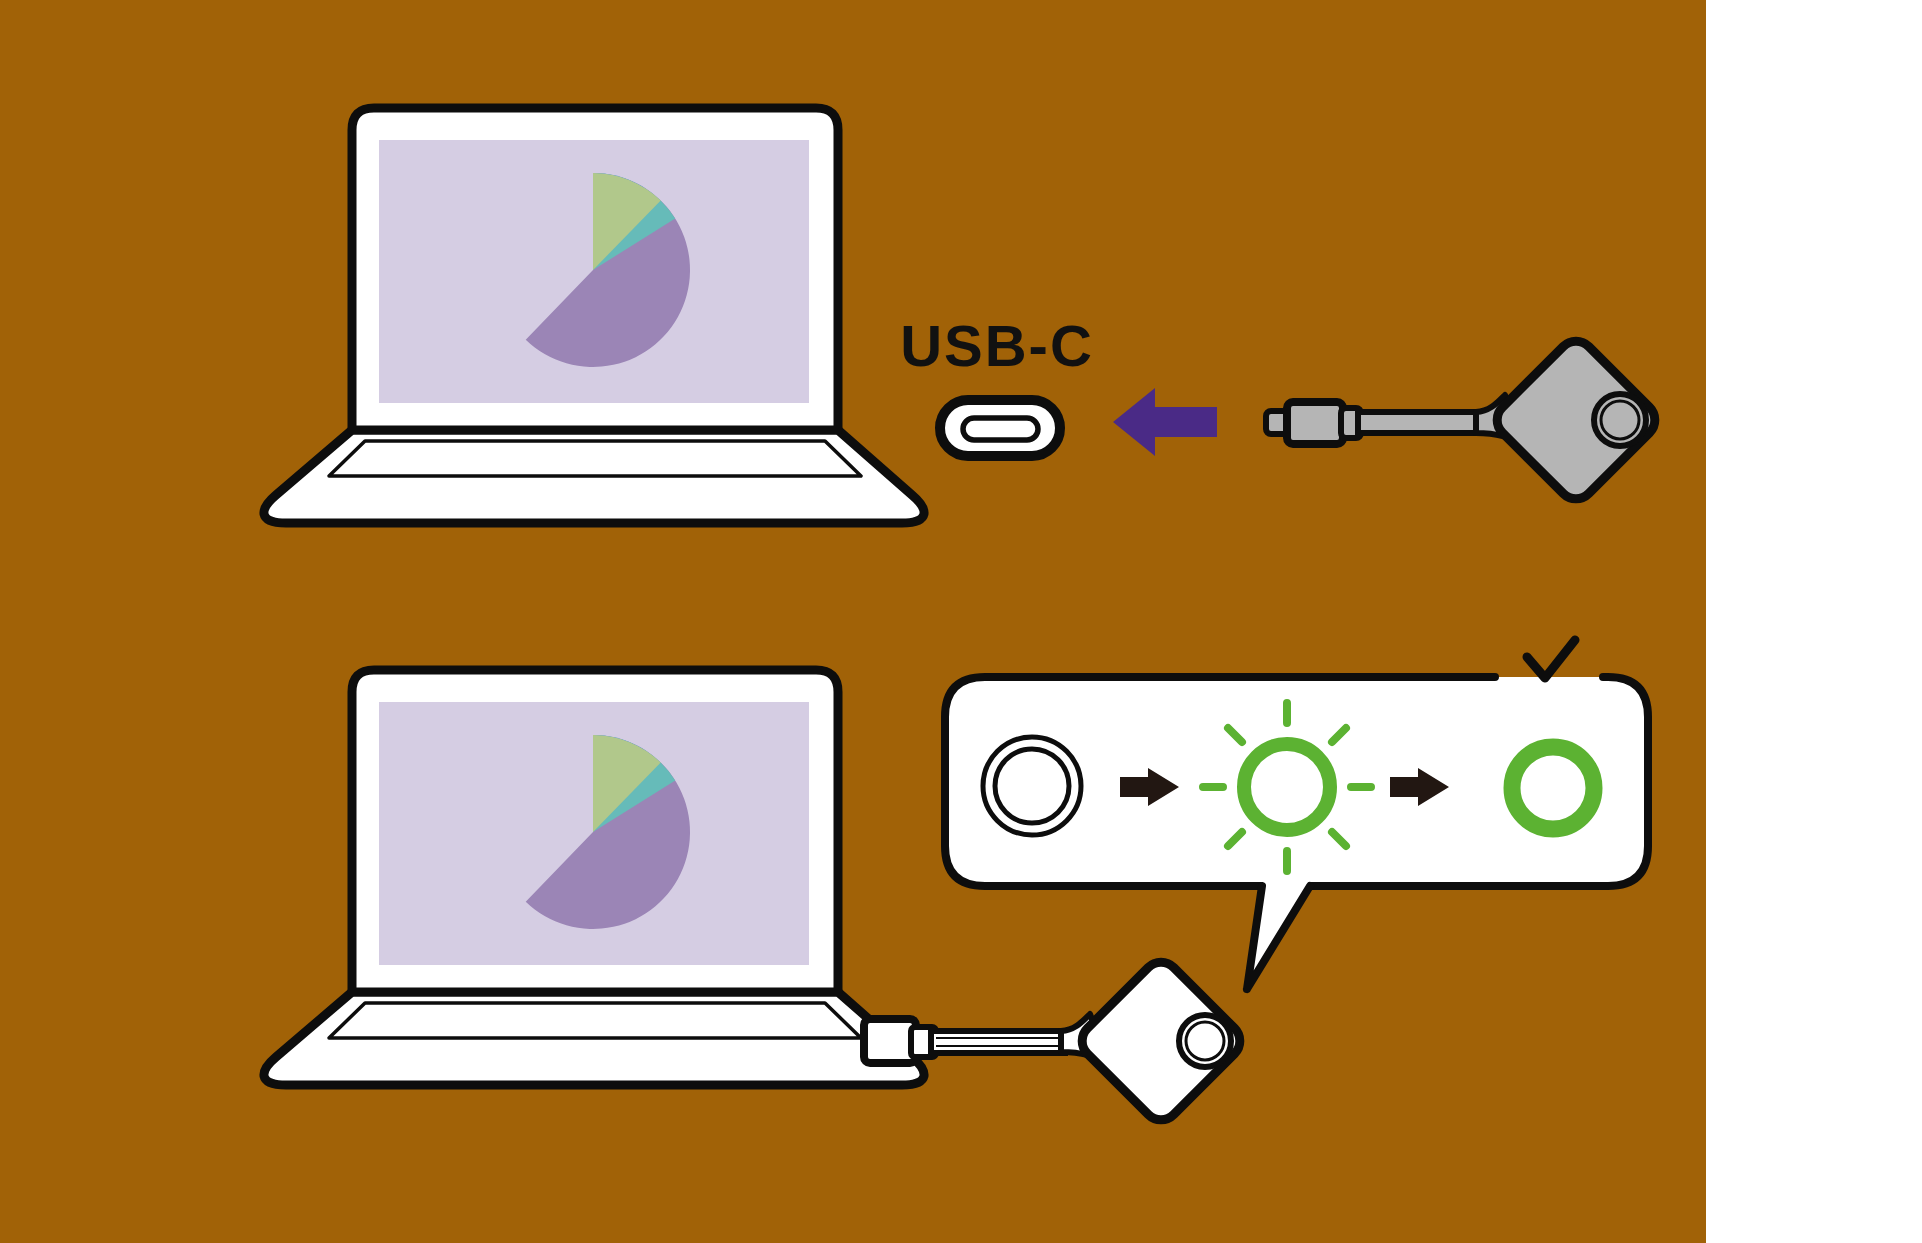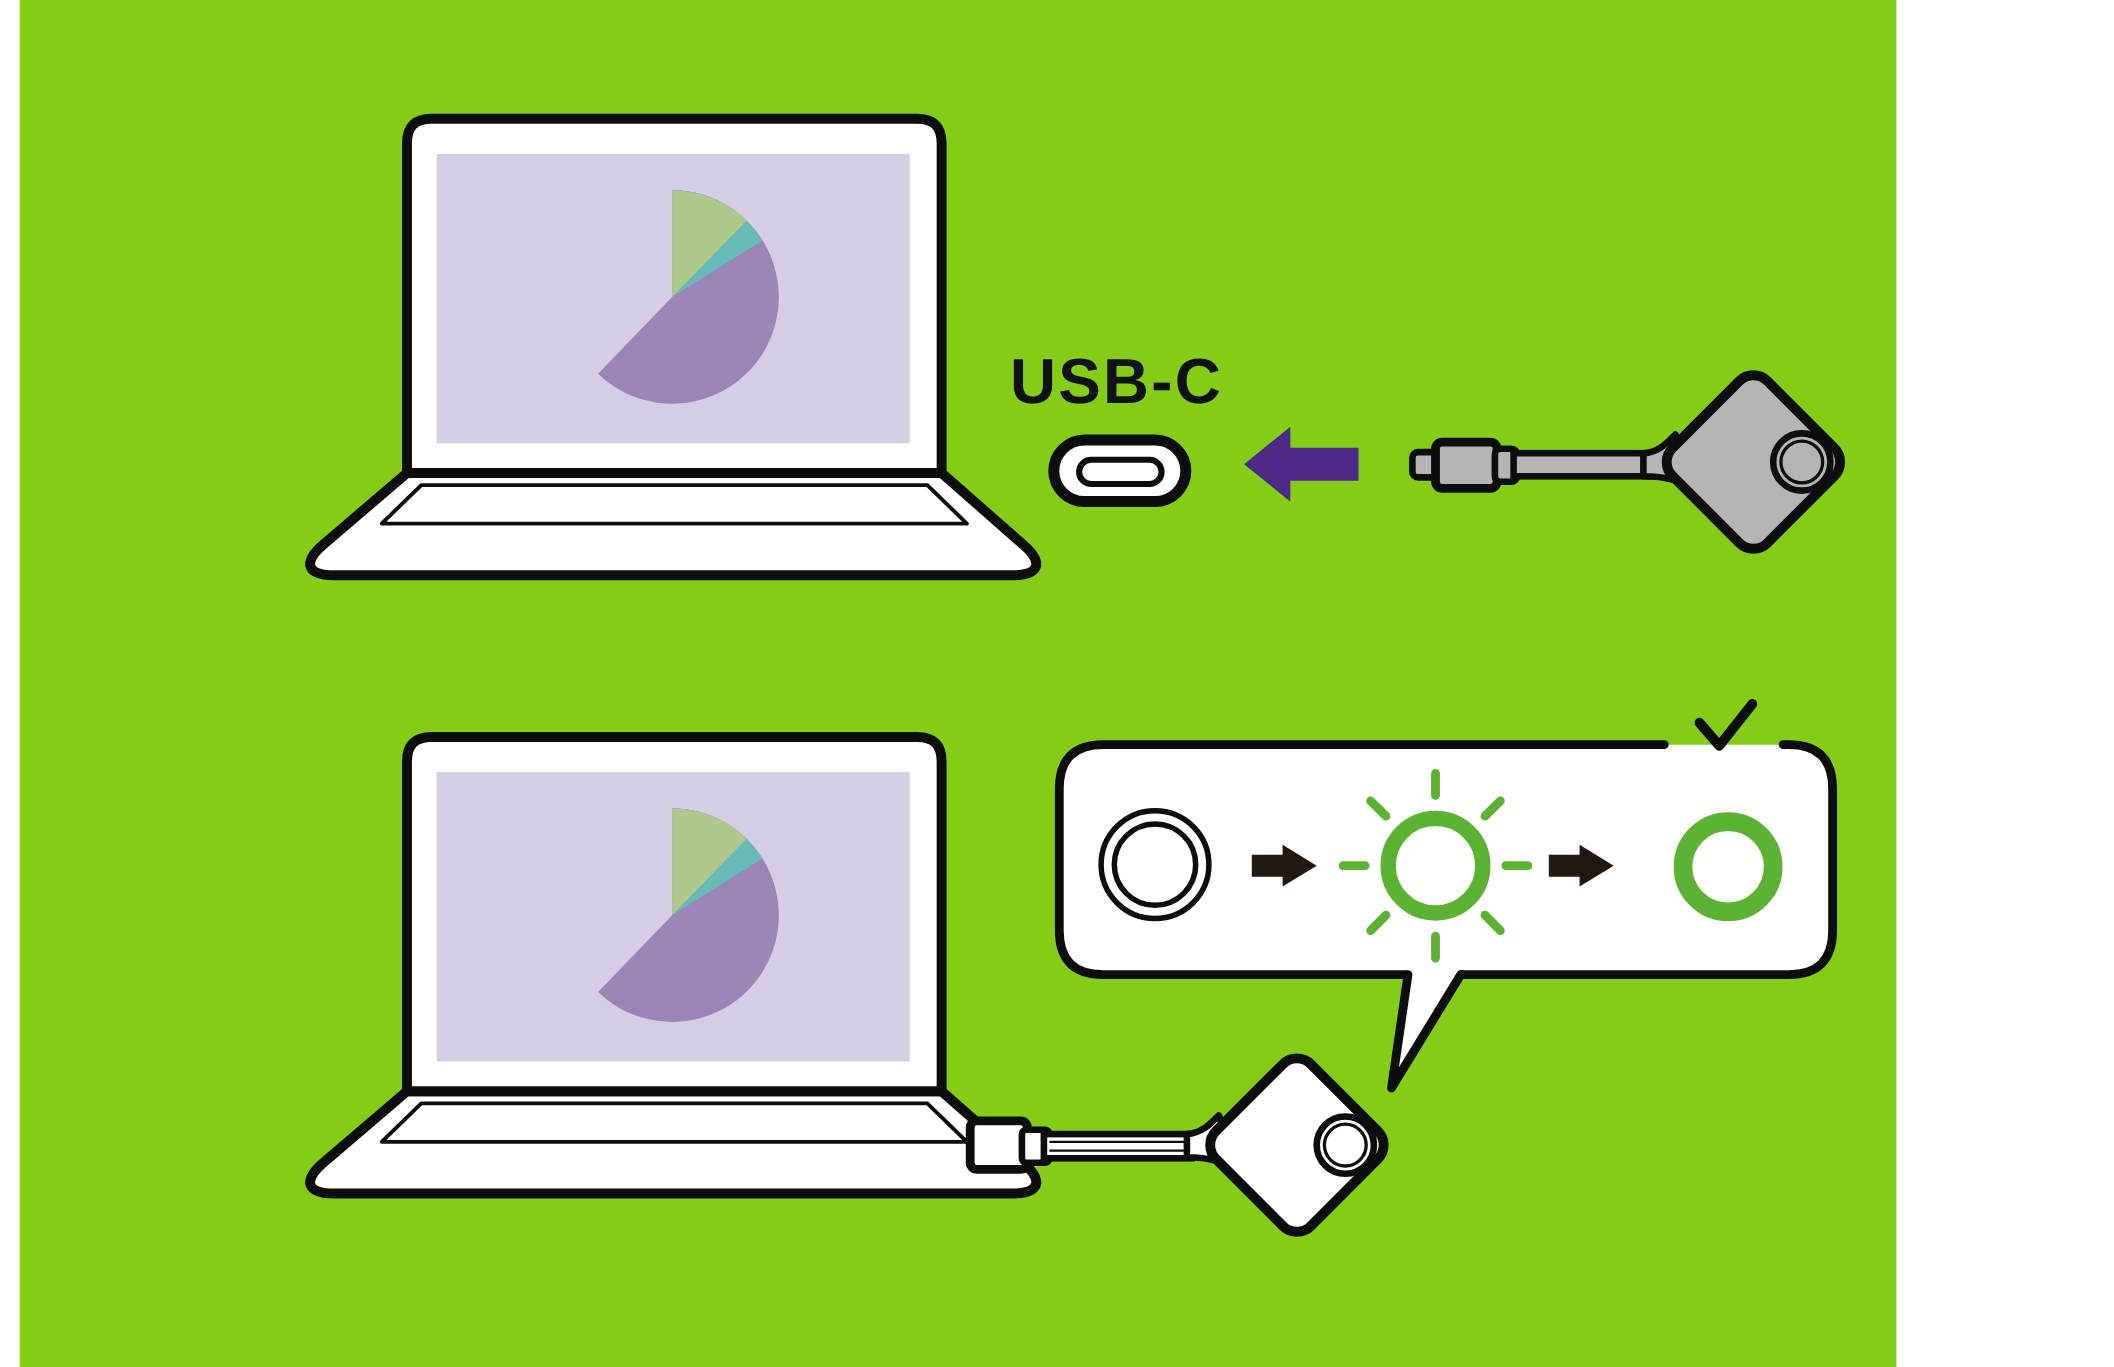--- a/index.html
+++ b/index.html
@@ -5,23 +5,22 @@
   html, body {
     margin: 0;
     padding: 0;
     background: #ffffff;
     font-family: "Liberation Sans", sans-serif;
   }
   .canvas {
     position: relative;
     width: 1706px;
     height: 1243px;
-    background: #84cc16;
+    background: #a16207;
     overflow: hidden;
-    margin-left: 18px;
   }
   svg { display: block; }
   .usbc-label {
     font-family: "Liberation Sans", sans-serif;
     font-weight: 700;
     font-size: 58px;
     letter-spacing: 2px;
     fill: #111111;
   }
 </style>

